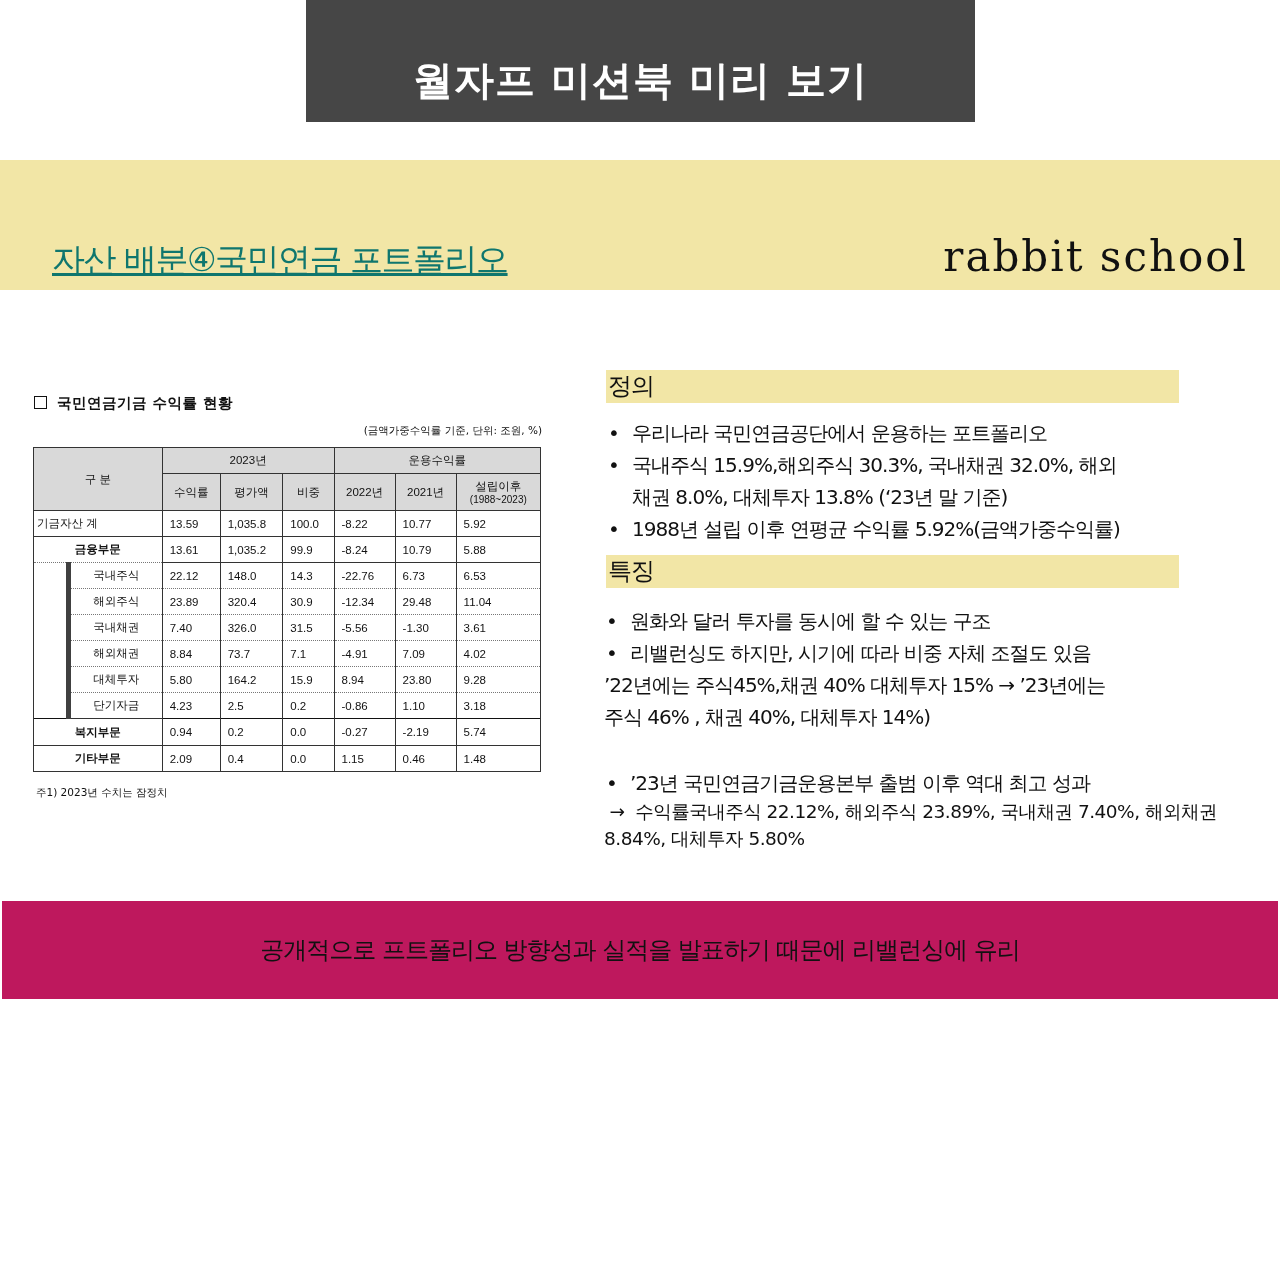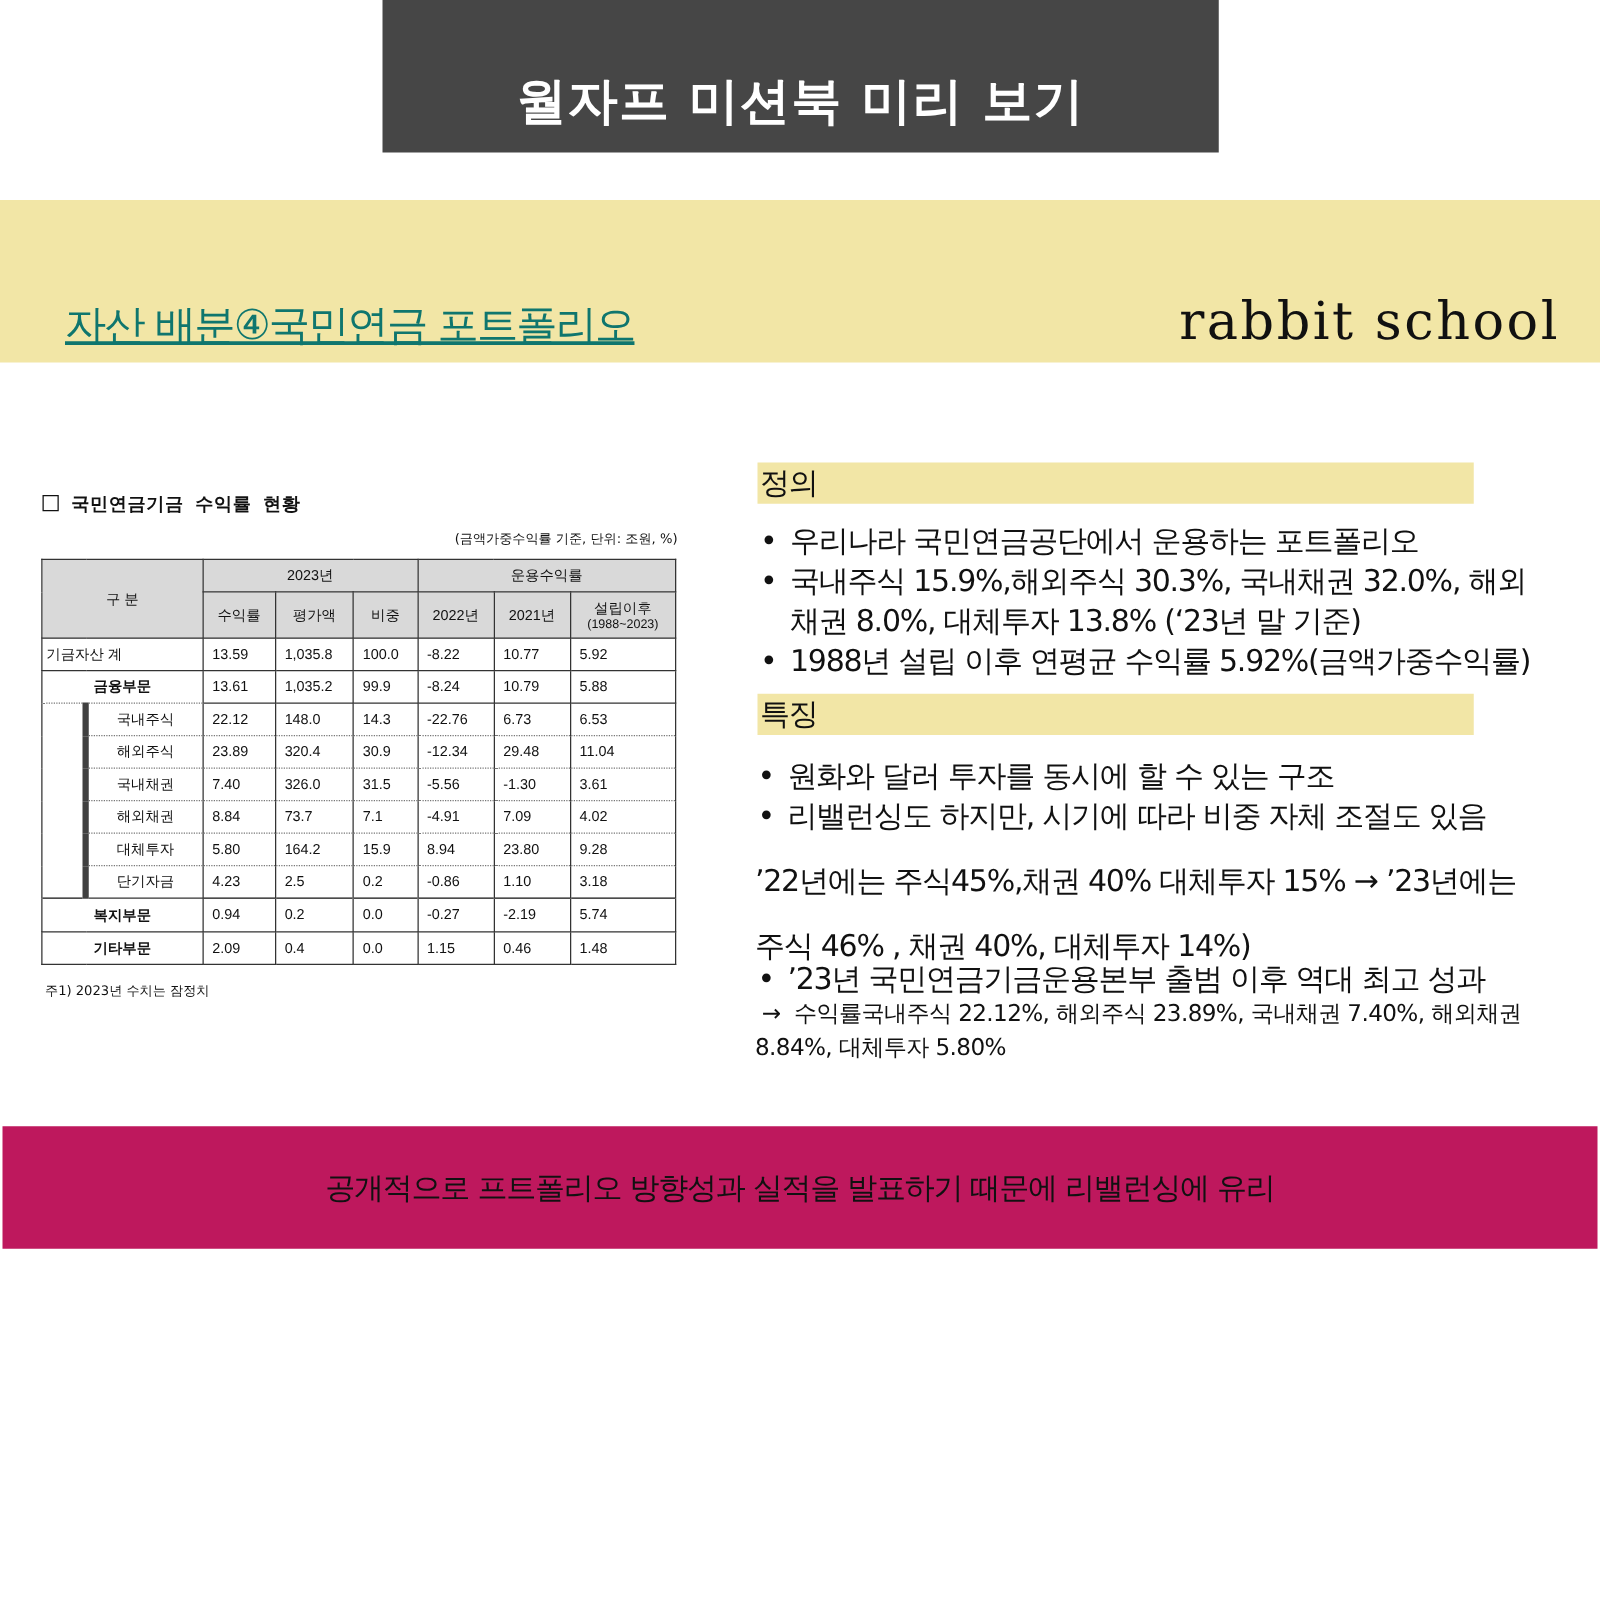--- a/index.html
+++ b/index.html
@@ -18,21 +18,21 @@
   }
   .banner-title {
     position:absolute; left:52px; top:238px; font-size:33px; letter-spacing:-1.5px; color:#0f766e;text-decoration:underline;
   }
   .brand {
     position:absolute; right:32px; top:232px; font-family:"DejaVu Serif","Liberation Serif", serif;
     font-size:42px; letter-spacing:2px; color:#111;
   }
   
   .tbl-caption {
-    position:absolute; left:34px; top:394px; font-size:14.5px; font-weight:bold; letter-spacing:0.5px;font-family:Liberation Mono, monospace;
+    position:absolute; left:34px; top:394px; font-size:14.5px; font-weight:bold; letter-spacing:0.5px;
   }
   .tbl-caption .box { display:inline-block; width:11px; height:11px; border:1.5px solid #111; margin-right:10px; vertical-align:-1px; }
   .tbl-unit { position:absolute; left:330px; top:424px; width:212px; text-align:right; font-size:10.5px; }
   table.fund {
     position:absolute; left:33px; top:447px; width:508px; border-collapse:collapse;
     font-size:11.5px; font-family:"Liberation Sans","DejaVu Sans", sans-serif;
   }
   table.fund td, table.fund th { border:1px solid #333; padding:0 7px; height:25px; }
   table.fund th { background:#d9d9d9; font-weight:normal; text-align:center; font-size:11.5px; }
   table.fund th.sub { height:36px; }
@@ -43,24 +43,24 @@
   table.fund td.spacer { border-top:none; border-bottom:none; width:32px; padding:0; }
   table.fund td.bold-label { text-align:center; font-weight:bold; }
   table.fund tr.thick td { border-top:1.5px solid #111; height:26px; }
   table.fund td.label-left { text-align:left; padding-left:3px; }
   .tbl-note { position:absolute; left:36px; top:786px; font-size:10.5px; }
   
   .sec-head {
     position:absolute; left:606px; width:573px; height:33px; background:#f2e6a6;
     font-size:24px; line-height:33px; padding-left:2px; box-sizing:border-box; letter-spacing:-1px;
   }
-  .bullets { position:absolute; left:606px; font-size:24px; line-height:32px; letter-spacing:-1px; }
+  .bullets { position:absolute; left:606px; font-size:20px; line-height:32px; letter-spacing:-1px; }
   .bullets .li { position:relative; padding-left:26px; }
   .bullets .li::before { content:"•"; position:absolute; left:2px; top:0; }
-  .bullets .cont { padding-left:0;margin-top:20px; }
+  .bullets .cont { padding-left:0; }
   .small-lines { position:absolute; left:604px; top:798px; font-size:18.5px; line-height:27px; letter-spacing:-0.5px; width:670px; }
   .footer-box {
     position:absolute; left:2px; top:901px; width:1276px; height:98px; background:#be185d;
     display:flex; align-items:center; justify-content:center; font-size:24px; letter-spacing:-1px;
   }
 </style>
 </head>
 <body>
 
 <div class="top-title">월자프 미션북 미리 보기</div>

